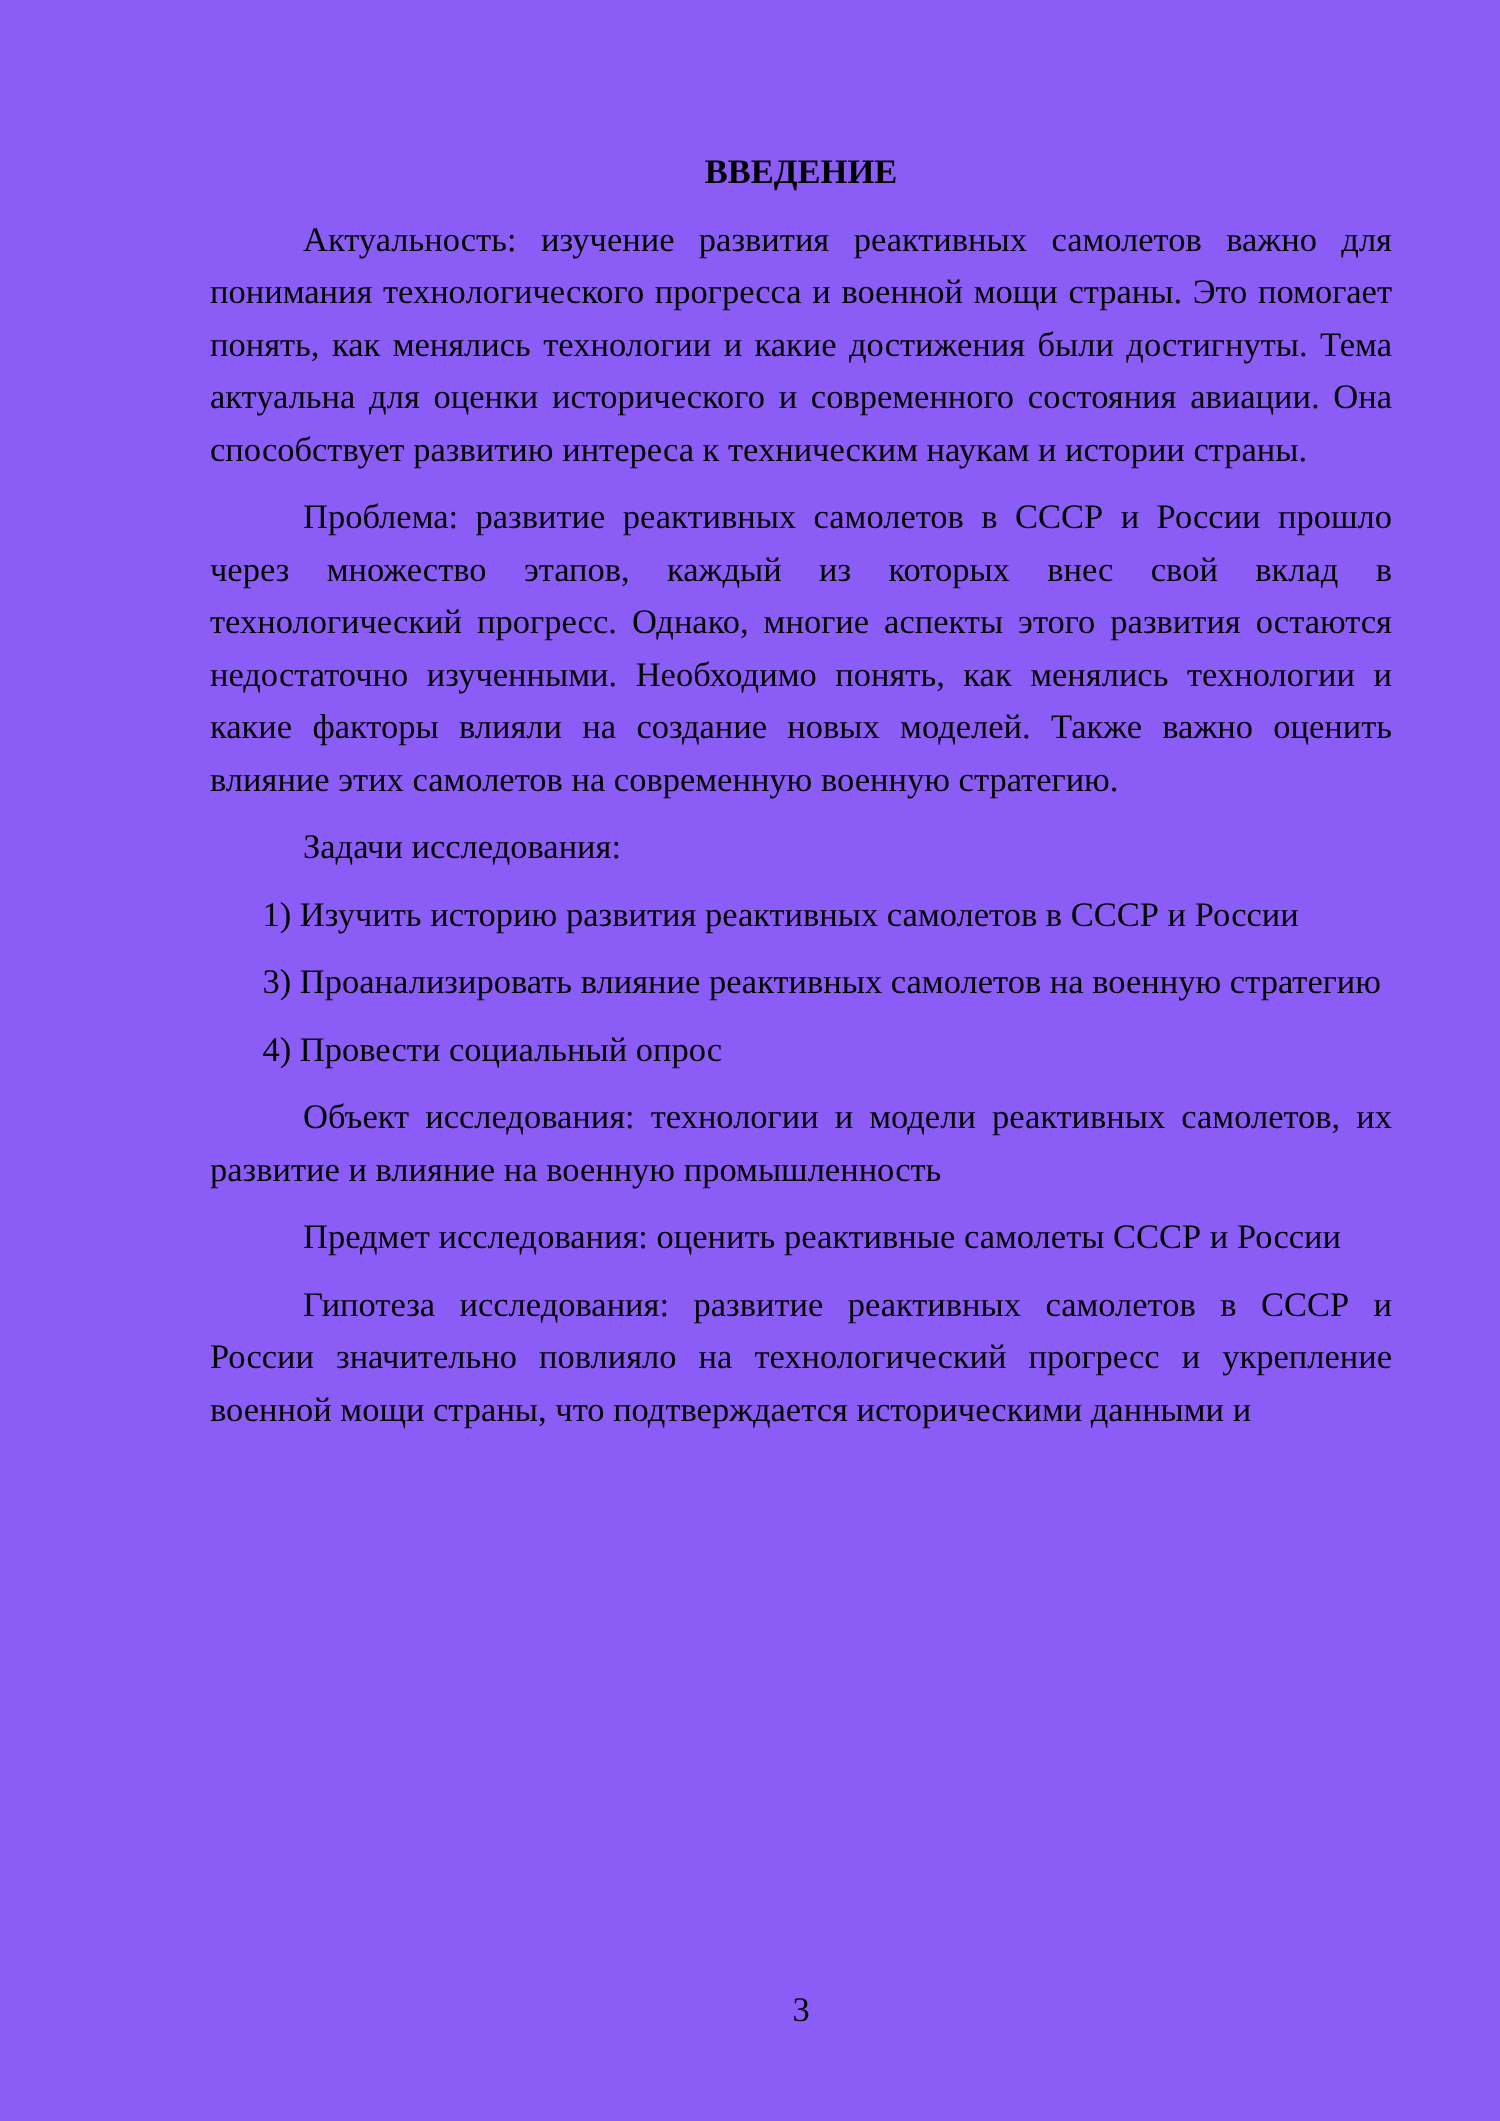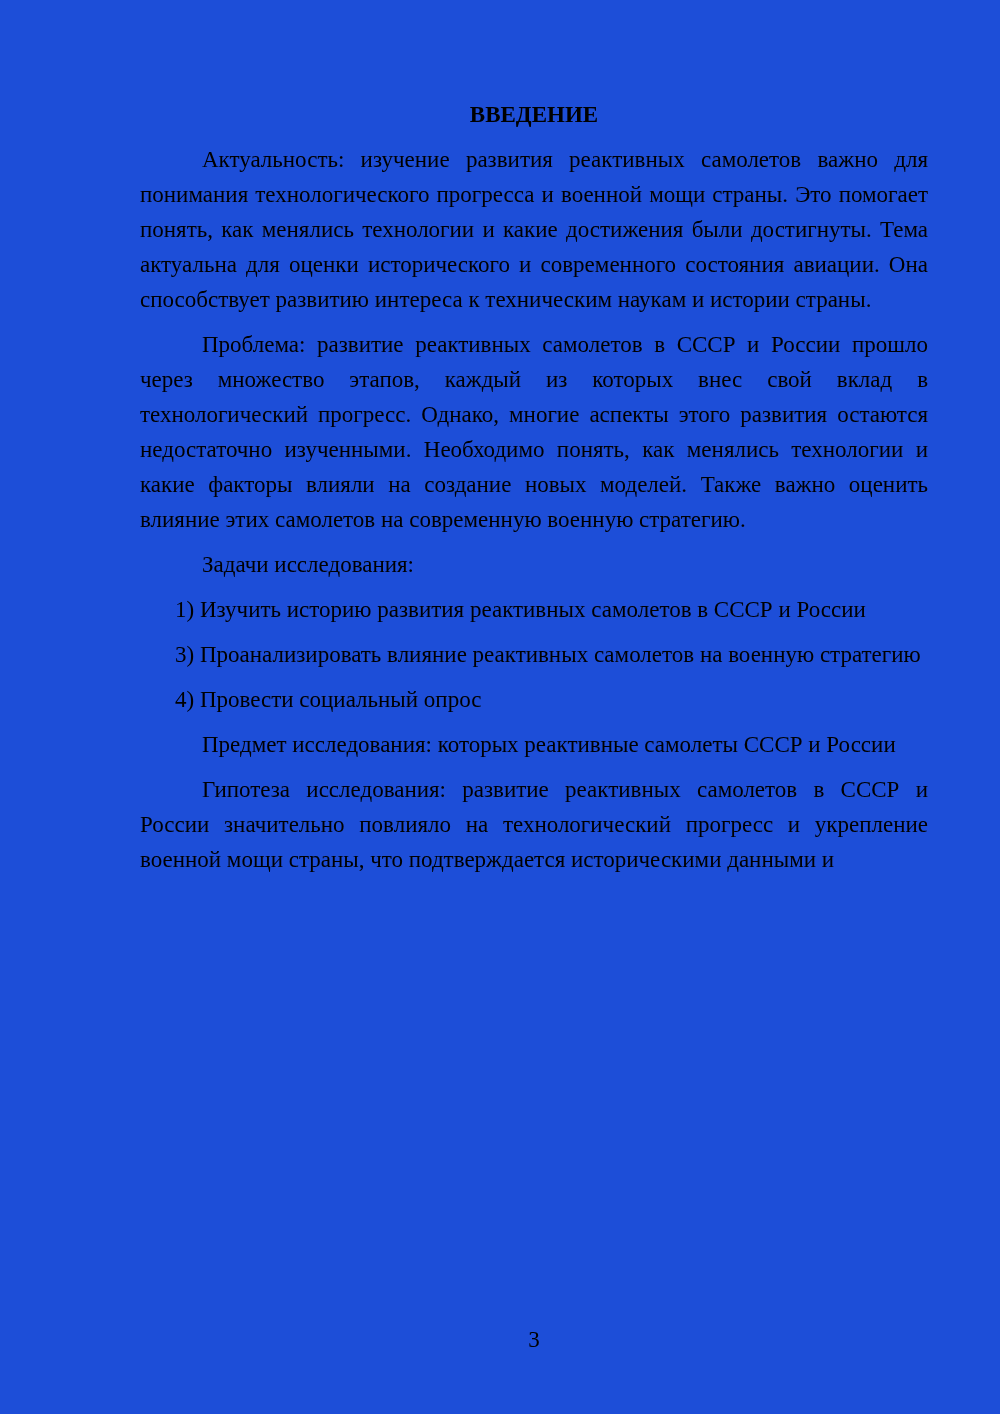--- a/index.html
+++ b/index.html
@@ -4,21 +4,21 @@
 <style>
   html, body {
     margin: 0;
     padding: 0;
     background: #ffffff;
   }
   .page {
     position: relative;
     width: 1000px;
     height: 1414px;
-    background: #1d4ed8;
+    background: #8b5cf6;
     color: #000000;
     font-family: "Liberation Serif", "DejaVu Serif", serif;
     box-sizing: border-box;
     padding: 97px 72px 0 140px;
     overflow: hidden;
   }
   .heading {
     font-size: 23px;
     line-height: 35px;
     font-weight: bold;
@@ -61,19 +61,20 @@
   <p class="para indent">Задачи исследования:</p>
 
   <p class="para task">1) Изучить историю развития реактивных самолетов в СССР и России</p>
 
 
   <p class="para task">3) Проанализировать влияние реактивных самолетов на военную стратегию</p>
 
   <p class="para task">4) Провести социальный опрос</p>
 
 
+  <p class="para indent">Объект исследования: технологии и модели реактивных самолетов, их развитие и влияние на военную промышленность</p>
 
-  <p class="para indent">Предмет исследования: которых реактивные самолеты СССР и России</p>
+  <p class="para indent">Предмет исследования: оценить реактивные самолеты СССР и России</p>
 
   <p class="para indent">Гипотеза исследования: развитие реактивных самолетов в СССР и России значительно повлияло на технологический прогресс и укрепление военной мощи страны, что подтверждается историческими данными и</p>
 
   <div class="page-number">3</div>
 </div>
 
 </body></html>

